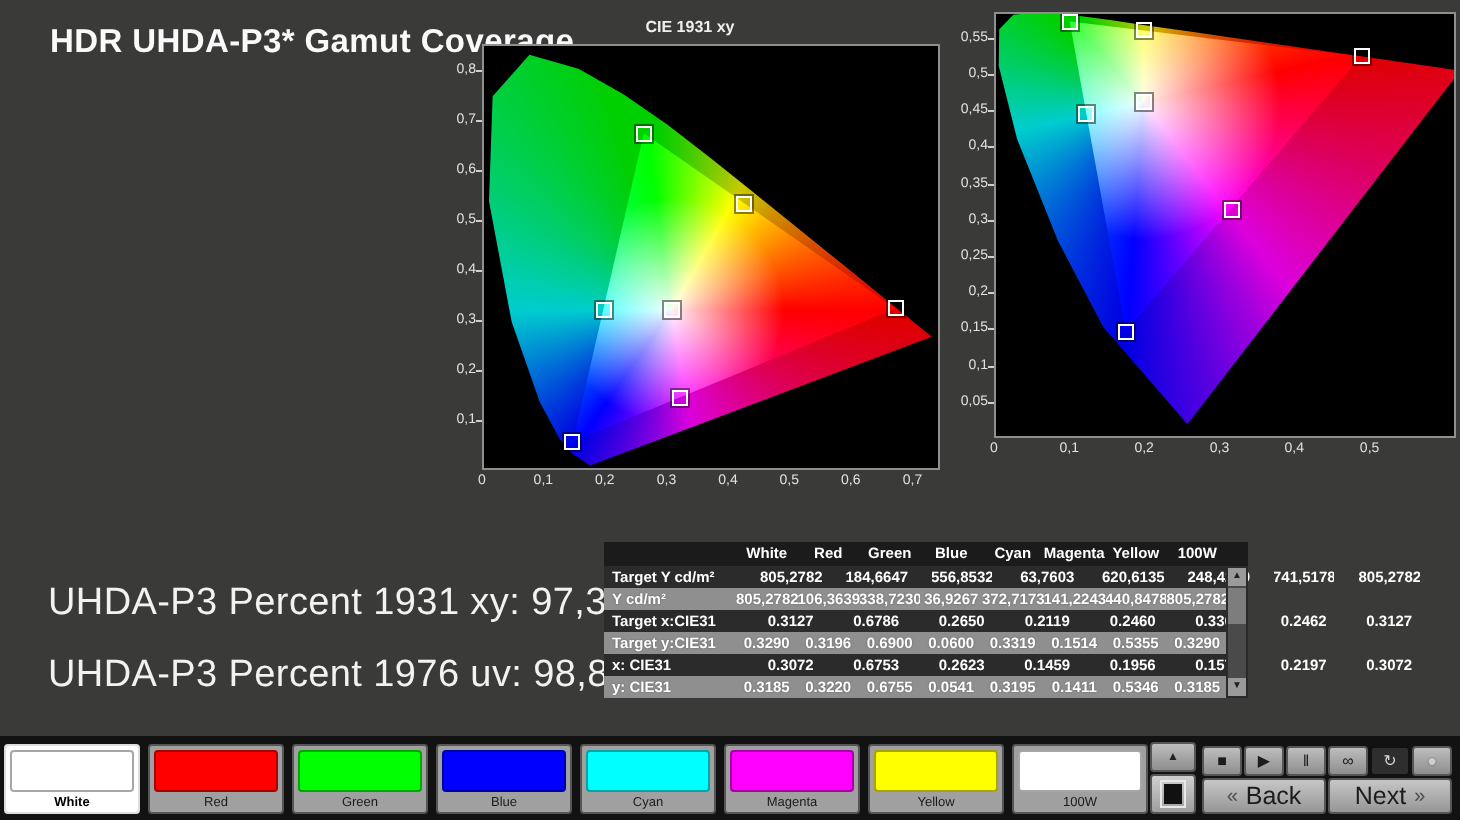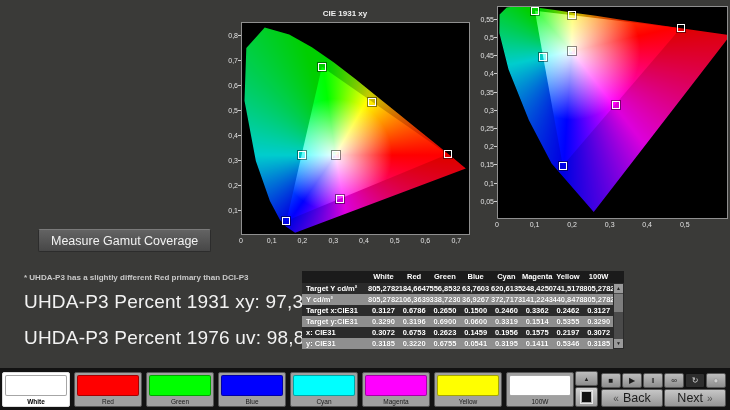--- a/index.html
+++ b/index.html
@@ -29,21 +29,21 @@
     border-radius:2px;color:#f2f2f2;font-size:12.5px;font-family:"Liberation Sans",sans-serif;cursor:pointer;}
 
   .footnote{position:absolute;left:24px;top:273px;font-size:8px;font-weight:700;color:#c9c9c9;}
   .pct-line{position:absolute;left:24px;font-size:19px;color:#f2f2f2;letter-spacing:.2px;}
   #pct1931{top:291px;} #pct1976{top:327px;}
 
   
   .gamut-table{position:absolute;left:302px;top:271px;width:322px;font-size:7.5px;font-weight:700;color:#fff;}
   .t-row{display:grid;grid-template-columns:66px repeat(8,30.75px);height:11px;line-height:11px;}
   .t-row.head{height:12px;line-height:12px;background:#1b1b1b;}
-  .t-row.dark{background:#2b2b2b;}
+  .t-row.dark{background:#2b2b2b;gap:12px;}
   .t-row.light{background:#8f8f8f;text-shadow:0 0 1px rgba(0,0,0,.35);}
   .t-cell{text-align:center;overflow:hidden;white-space:nowrap;}
   .t-label{text-align:left;padding-left:4px;}
   .t-scroll{position:absolute;right:0;top:12px;bottom:0;width:9px;background:#4a4a4a;border:1px solid #2a2a2a;}
   .t-scroll .sbtn{position:absolute;left:0;right:0;height:9px;background:#9a9a9a;color:#222;font-size:5px;text-align:center;line-height:9px;cursor:pointer;}
   .t-scroll .up{top:0;} .t-scroll .down{bottom:0;}
   .t-scroll .thumb{position:absolute;left:0;right:0;top:10px;height:18px;background:#7d7d7d;}
 
   
   .bottom-bar{position:absolute;left:0;right:0;bottom:0;height:42px;background:#121212;}
@@ -70,20 +70,21 @@
   .nav-btn{width:62px;height:18px;background:linear-gradient(#c6c6c6,#969696);border:1px solid #555;border-radius:2px;
            font-size:12.5px;color:#1c1c1c;display:flex;align-items:center;justify-content:center;gap:4px;cursor:pointer;padding:0;
            font-family:"Liberation Sans",sans-serif;}
   .chev{font-size:10px;color:#4f4f4f;}
 </style>
 </head>
 <body>
 
 <div class="stage">
 
+  <div class="page-title">HDR UHDA-P3* Gamut Coverage</div>
 
   <div class="chart-panel" id="panel0">
     <span class="chart-title">CIE 1931 xy</span>
     <div class="plot-outer">
       <div class="plot" id="plot0">
           <div class="horseshoe" style="clip-path: polygon(23.4% 99.4%, 19.3% 96.5%, 16.7% 93.2%, 12.3% 84.4%, 6.1% 65.4%, 1.1% 36.8%, 1.9% 11.9%, 10% 2.1%, 20.8% 5.4%, 30.8% 11.5%, 40.5% 18.7%, 50.1% 26.7%, 59.6% 34.9%, 68.8% 42.9%, 77.2% 50.2%, 84.2% 56.3%, 92.8% 63.8%, 98.6% 68.9%); background: conic-gradient(from 352deg at 41.2% 62.6%, rgb(0, 255, 0) 0deg, rgb(255, 255, 0) 38deg, rgb(255, 0, 0) 98deg, rgb(255, 0, 255) 178deg, rgb(0, 0, 255) 223deg, rgb(0, 255, 255) 278deg, rgb(0, 255, 0) 360deg);"></div>
           <div class="gamut-tri" style="clip-path: polygon(90.6% 62.2%, 35.2% 20.7%, 19.6% 93.7%); background: radial-gradient(circle at 41.2% 62.6%, rgba(255, 255, 255, 0.95) 0%, rgba(255, 255, 255, 0) 30%), conic-gradient(from 352deg at 41.2% 62.6%, rgb(0, 255, 0) 0deg, rgb(255, 255, 0) 38deg, rgb(255, 0, 0) 98deg, rgb(255, 0, 255) 178deg, rgb(0, 0, 255) 223deg, rgb(0, 255, 255) 278deg, rgb(0, 255, 0) 360deg);"></div>
           <div class="marker" style="left: 41.2%; top: 62.6%;"></div>
           <div class="marker" style="left: 90.6%; top: 62.2%;"></div>
           <div class="marker" style="left: 35.2%; top: 20.7%;"></div>
@@ -162,23 +163,21 @@
     <div class="xticks" id="xticks1">
         <span class="xtick" style="left: 0%;">0</span>
         <span class="xtick" style="left: 16.3%;">0,1</span>
         <span class="xtick" style="left: 32.5%;">0,2</span>
         <span class="xtick" style="left: 48.8%;">0,3</span>
         <span class="xtick" style="left: 65%;">0,4</span>
         <span class="xtick" style="left: 81.3%;">0,5</span>
       </div>
   </div>
 
-  <button class="measure-btn">Measure Gamut Coverage</button>
-
-  <div class="footnote">* UHDA-P3 has a slightly different Red primary than DCI-P3</div>
+
 
   <div class="pct-line" id="pct1931">
     <span>UHDA-P3 Percent 1931 xy:</span>
     <span>97,39</span>
   </div>
   <div class="pct-line" id="pct1976">
     <span>UHDA-P3 Percent 1976 uv:</span>
     <span>98,81</span>
   </div>
 
@@ -215,21 +214,21 @@
         <div class="t-cell">372,7173</div>
         <div class="t-cell">141,2243</div>
         <div class="t-cell">440,8478</div>
         <div class="t-cell">805,2782</div>
       </div>
       <div class="t-row dark">
         <div class="t-cell t-label">Target x:CIE31</div>
         <div class="t-cell">0.3127</div>
         <div class="t-cell">0.6786</div>
         <div class="t-cell">0.2650</div>
-        <div class="t-cell">0.1500</div>
+        <div class="t-cell">0.2119</div>
         <div class="t-cell">0.2460</div>
         <div class="t-cell">0.3362</div>
         <div class="t-cell">0.2462</div>
         <div class="t-cell">0.3127</div>
       </div>
       <div class="t-row light">
         <div class="t-cell t-label">Target y:CIE31</div>
         <div class="t-cell">0.3290</div>
         <div class="t-cell">0.3196</div>
         <div class="t-cell">0.6900</div>

